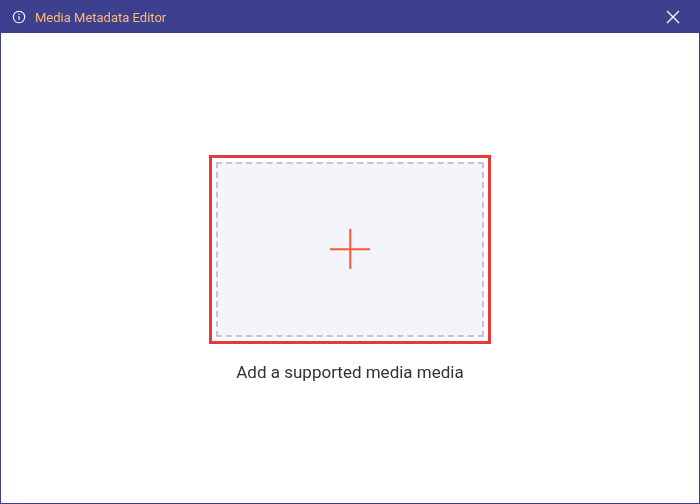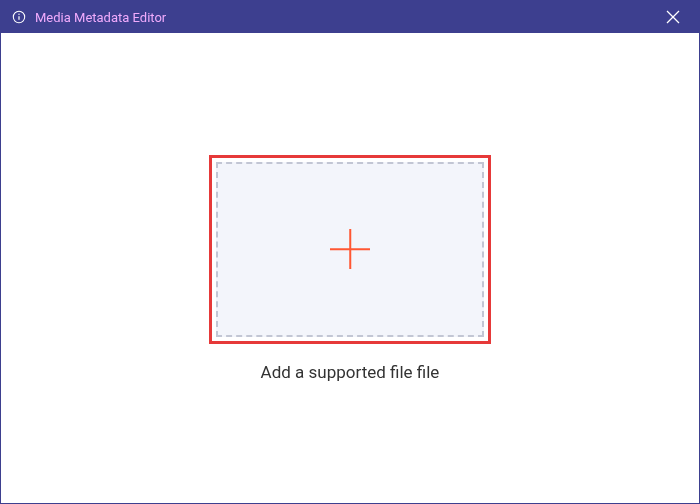--- a/index.html
+++ b/index.html
@@ -23,21 +23,21 @@
       display: flex;
       flex-direction: column;
     }
     
     .titlebar {
       background: #3d3f8f;
       height: 32px;
       display: flex;
       align-items: center;
       padding: 0 10px;
-      color: #f0abfc;
+      color: #fdba74;
     }
     
     .titlebar-icon {
       width: 16px;
       height: 16px;
       margin-right: 8px;
       display: flex;
       align-items: center;
       justify-content: center;
     }
@@ -166,18 +166,18 @@
   </div>
 
   <div class="content">
 
     <div class="dropzone-wrapper">
       <div class="dropzone">
         <div class="plus-icon"></div>
       </div>
     </div>
 
-    <div class="dropzone-label">Add a supported file file</div>
+    <div class="dropzone-label">Add a supported media media</div>
 
 
   </div>
 
 </div>
 
 </body></html>

